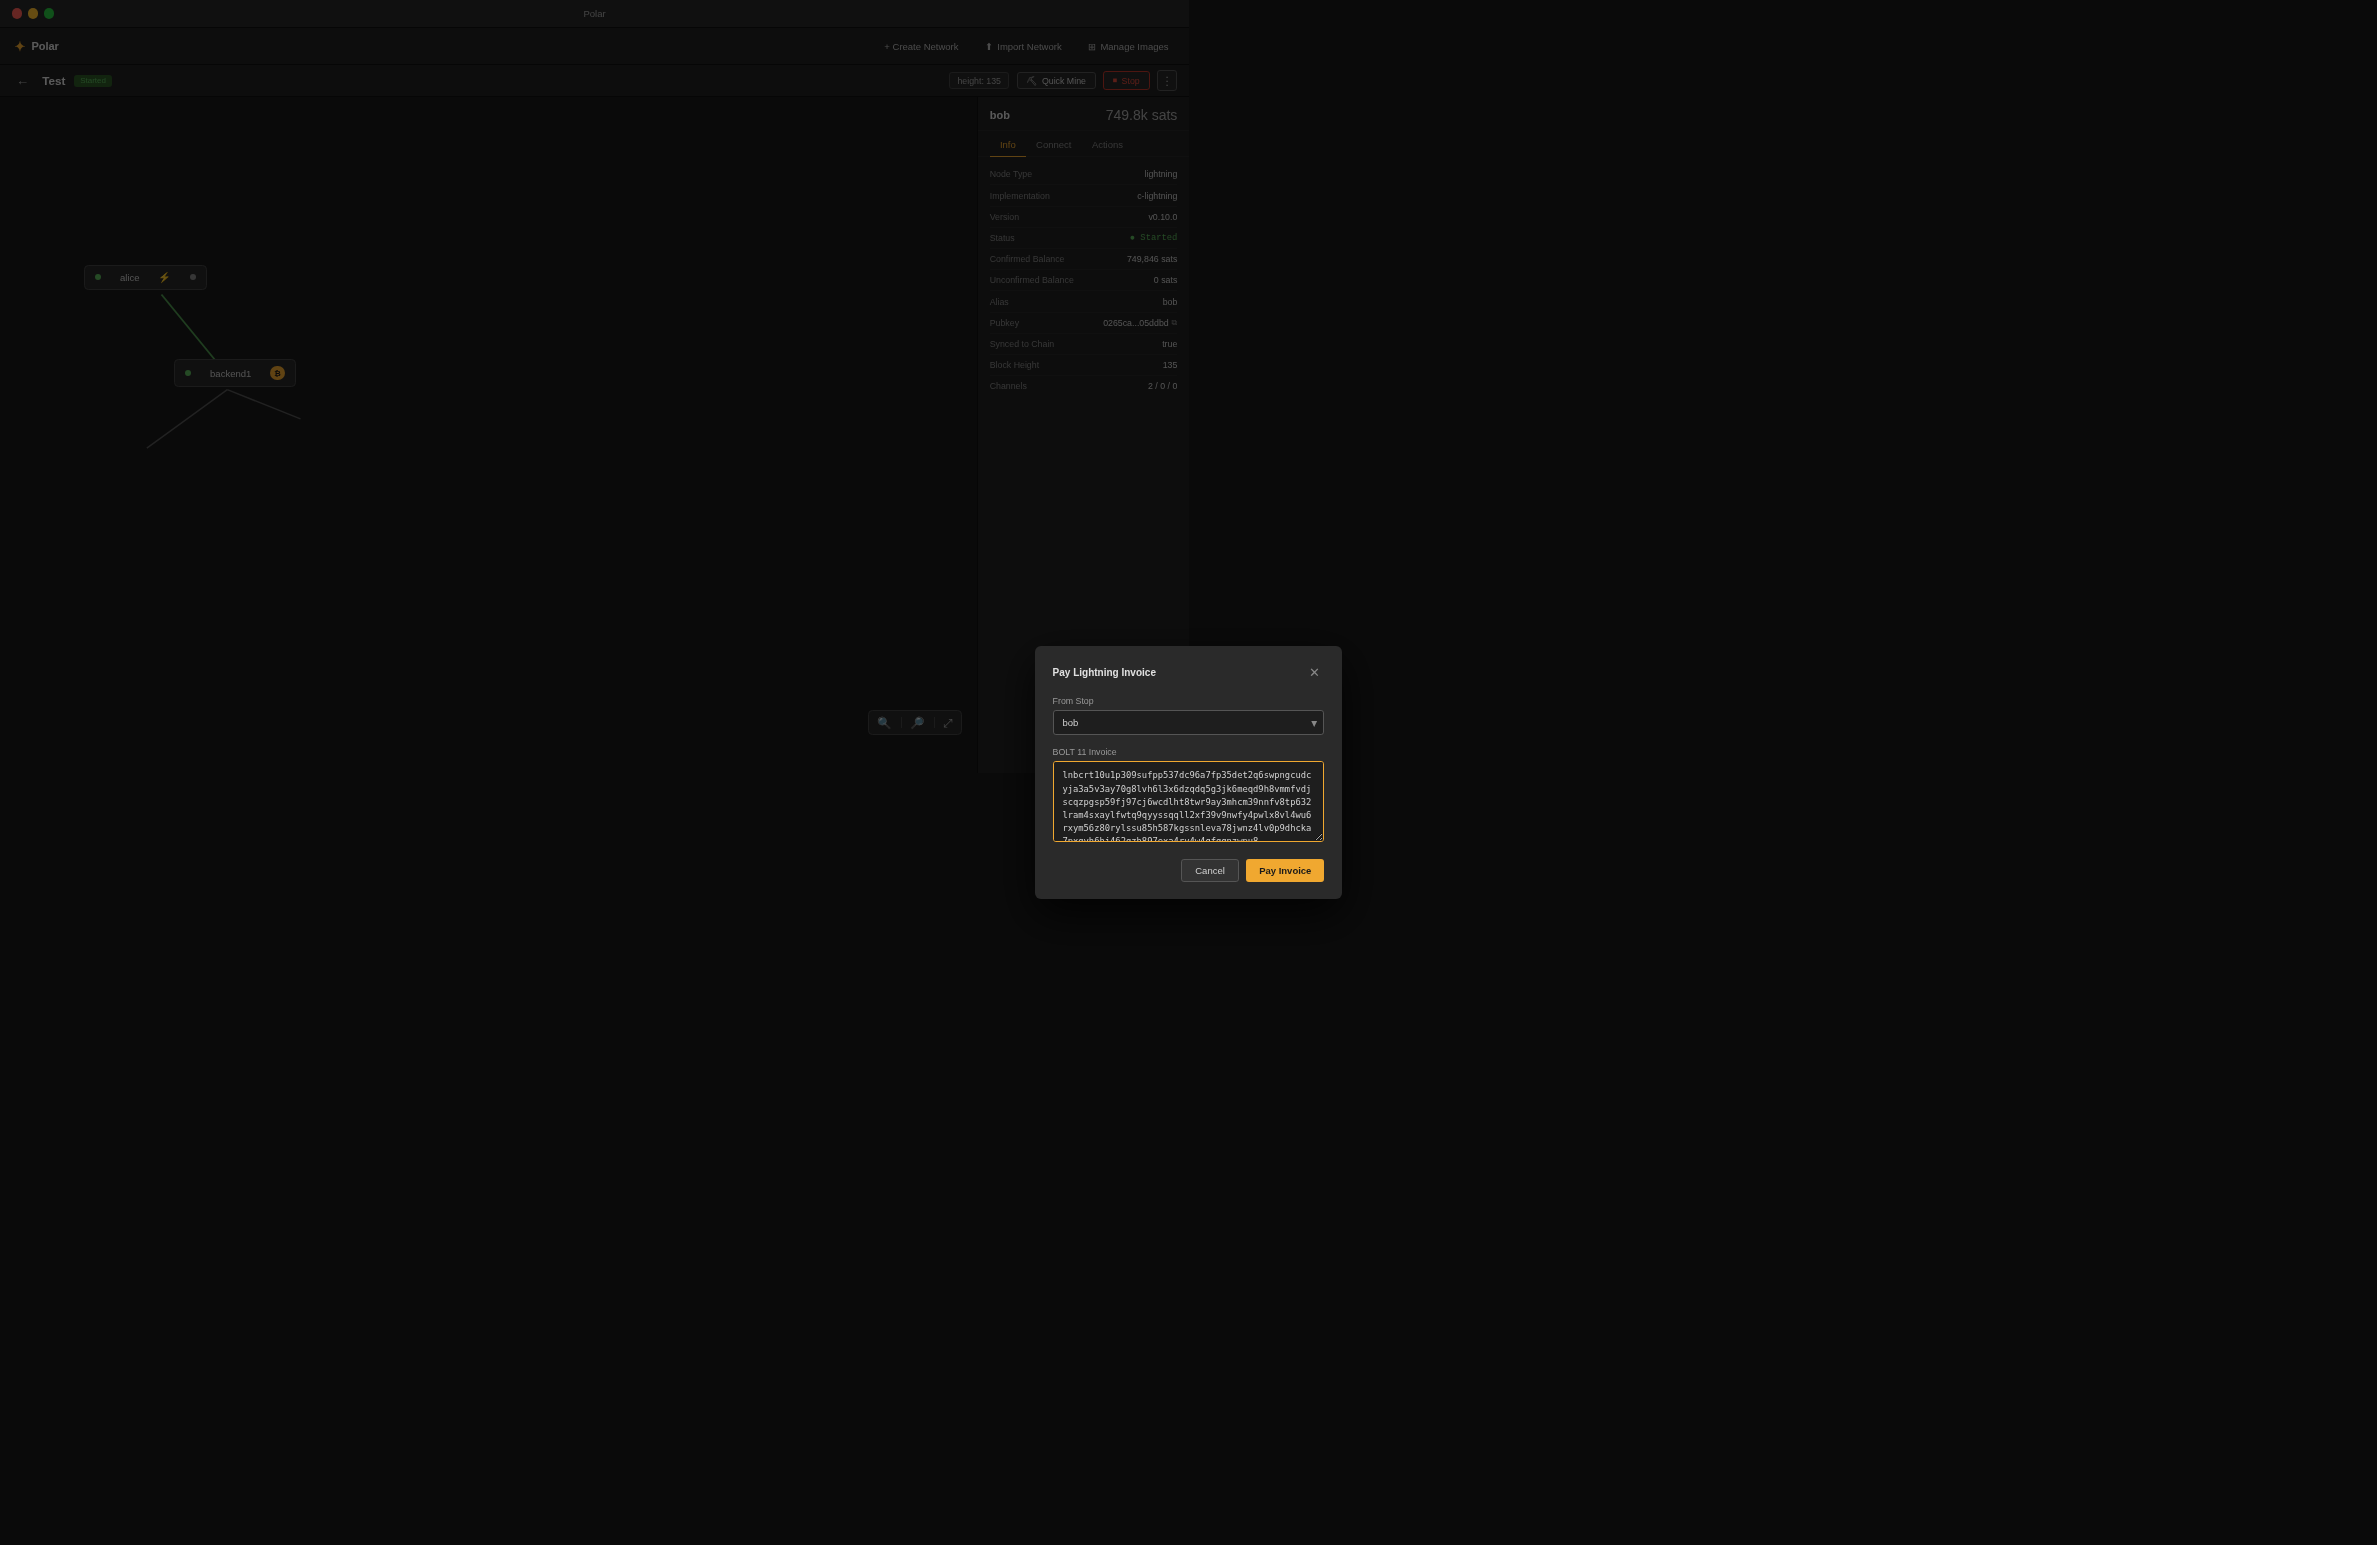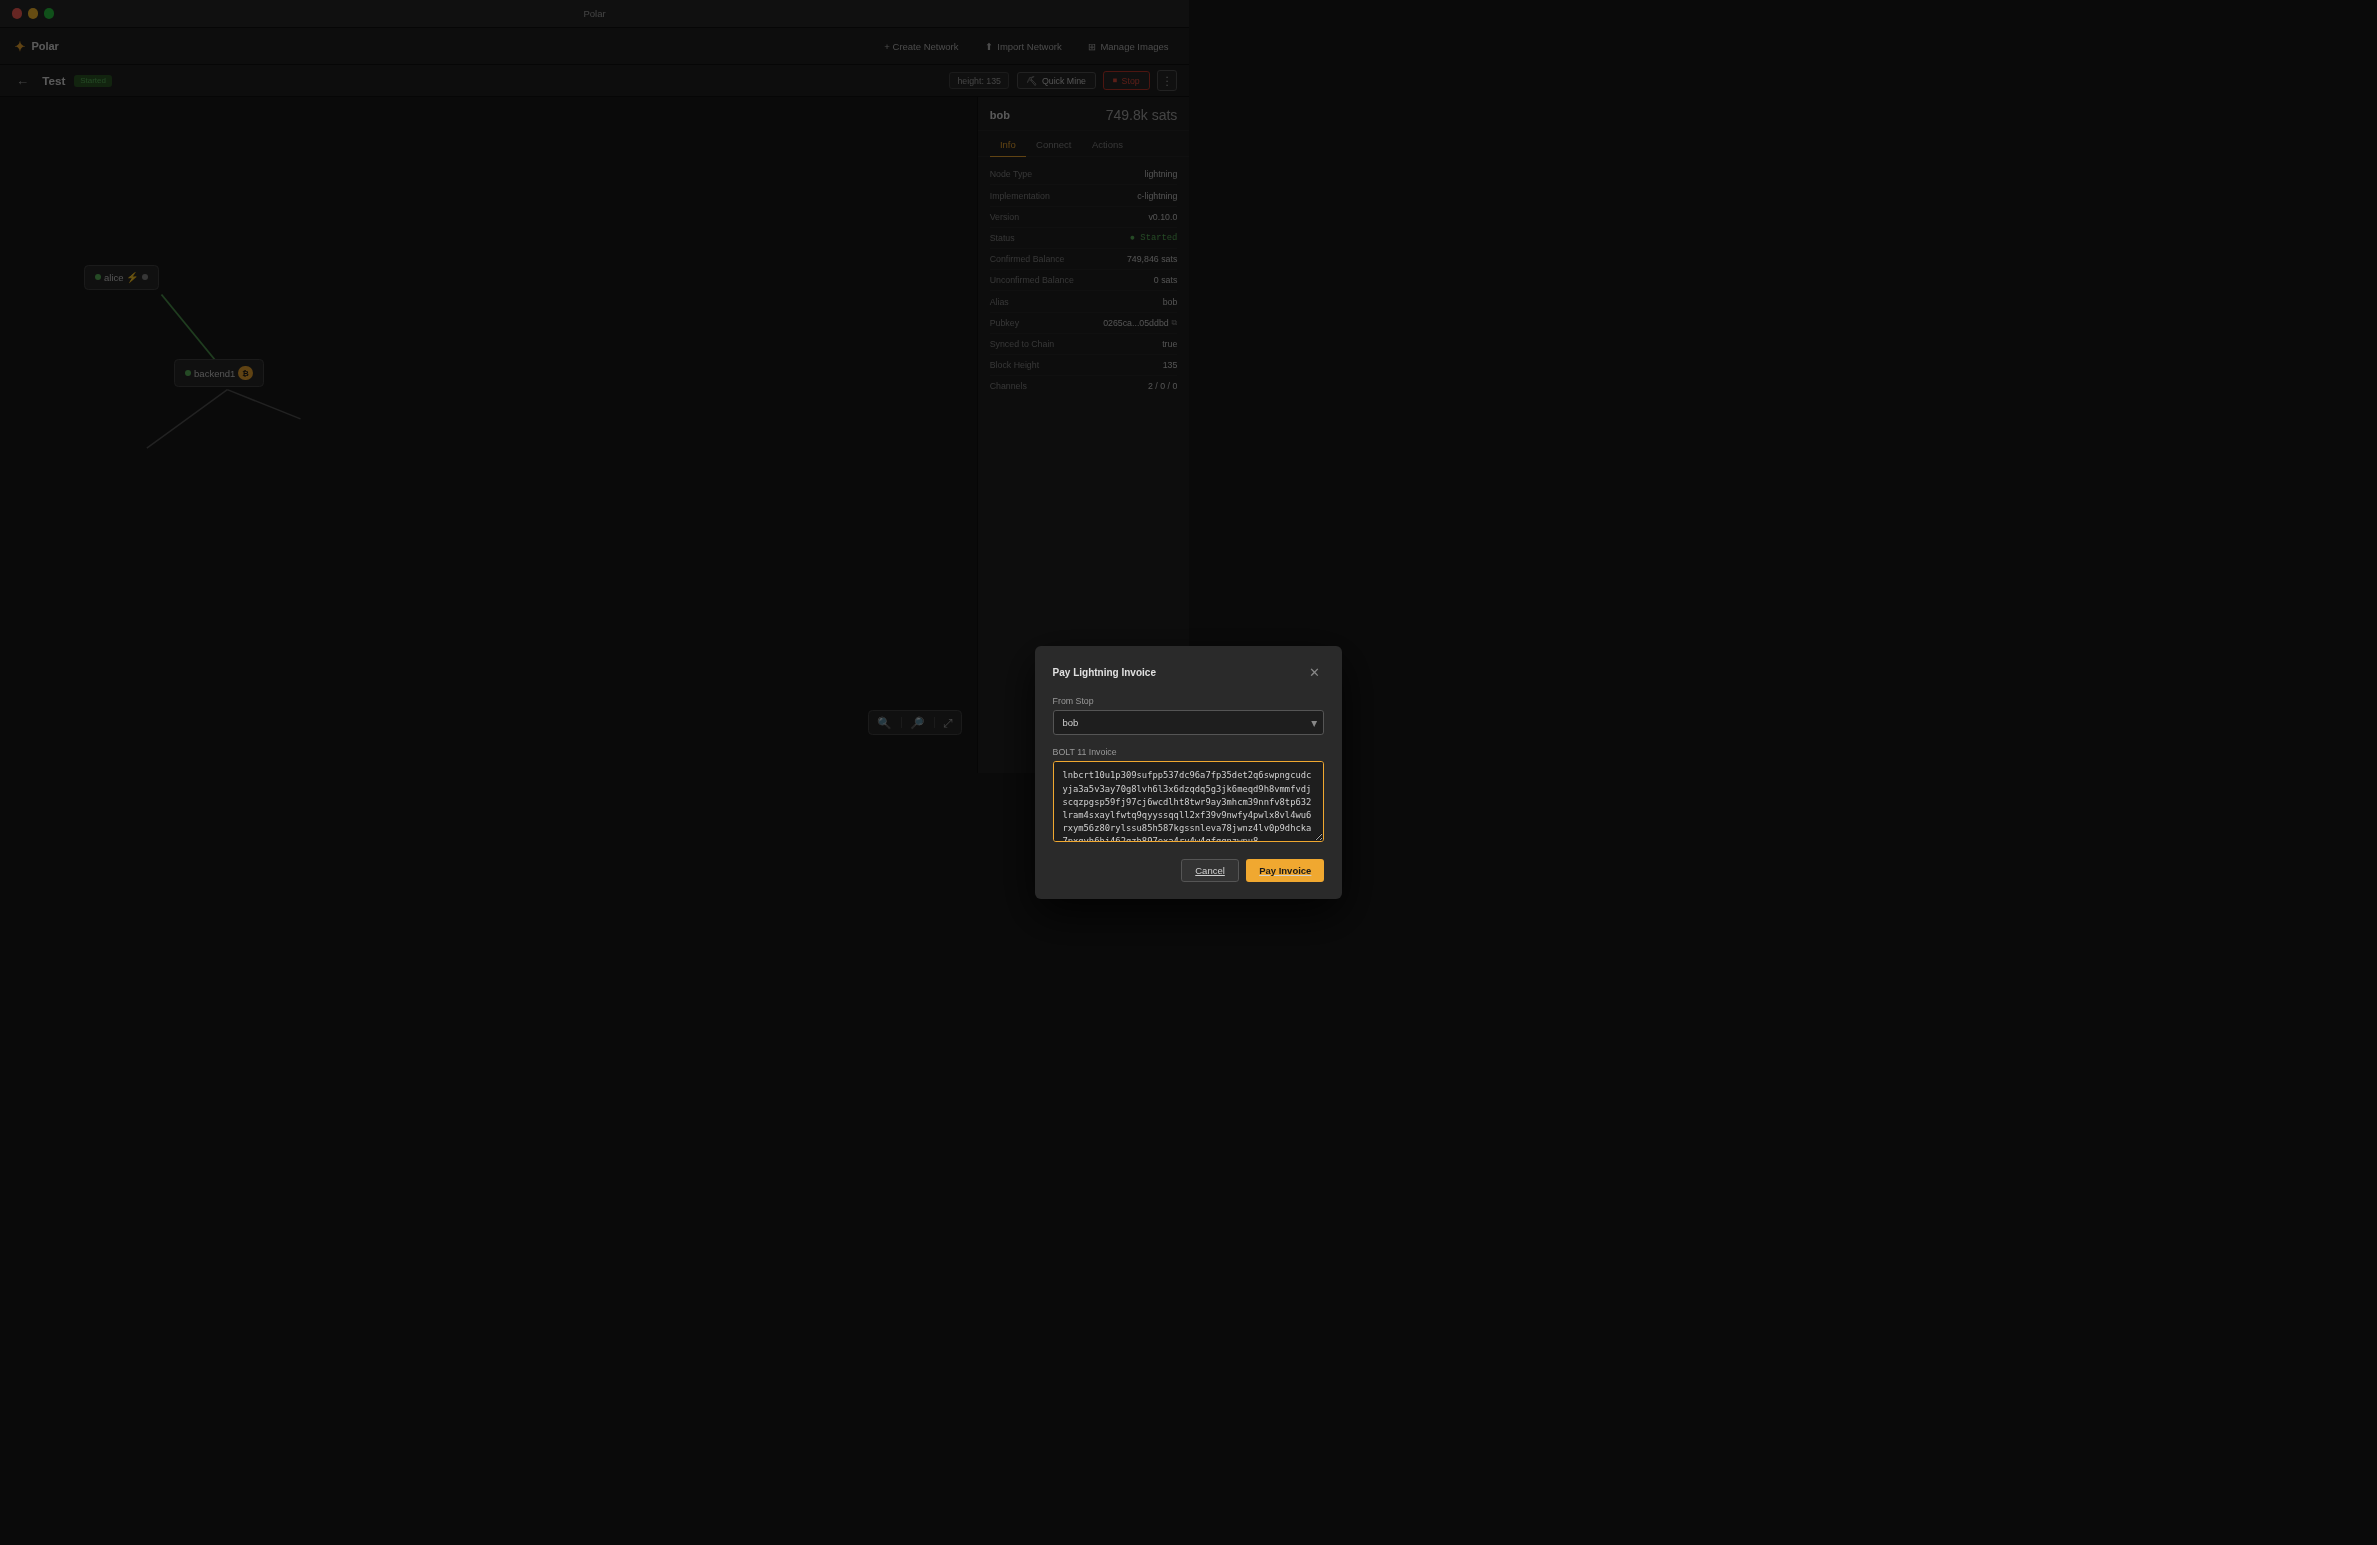--- a/index.html
+++ b/index.html
@@ -193,21 +193,21 @@
     .node {
       position: absolute;
       background: #2a2a2a;
       border: 0.7px solid #444;
       border-radius: 4.4px;
       padding: 5.9px 10.2px;
       font-size: 9.5px;
       color: #d0d0d0;
       display: flex;
       align-items: center;
-      gap: 3px;
+      gap: 19px;
     }
     .node-dot {
       width: 5.9px;
       height: 5.9px;
       border-radius: 50%;
     }
     .node-dot-green { background: #5cb85c; }
     .node-icon-lightning {
       color: #f0a830;
       font-size: 10.2px;
@@ -426,21 +426,20 @@
       resize: vertical;
       min-height: 81px;
       line-height: 1.5;
       margin-bottom: 14.6px;
       outline: none;
     }
     .modal-footer {
       display: flex;
       justify-content: flex-end;
       gap: 7.3px;
-      text-decoration: underline;
     }
     .btn-cancel {
       background: #333;
       border: 0.7px solid #555;
       border-radius: 2.9px;
       color: #d0d0d0;
       font-size: 9.5px;
       padding: 5.1px 13px;
       cursor: pointer;
     }

